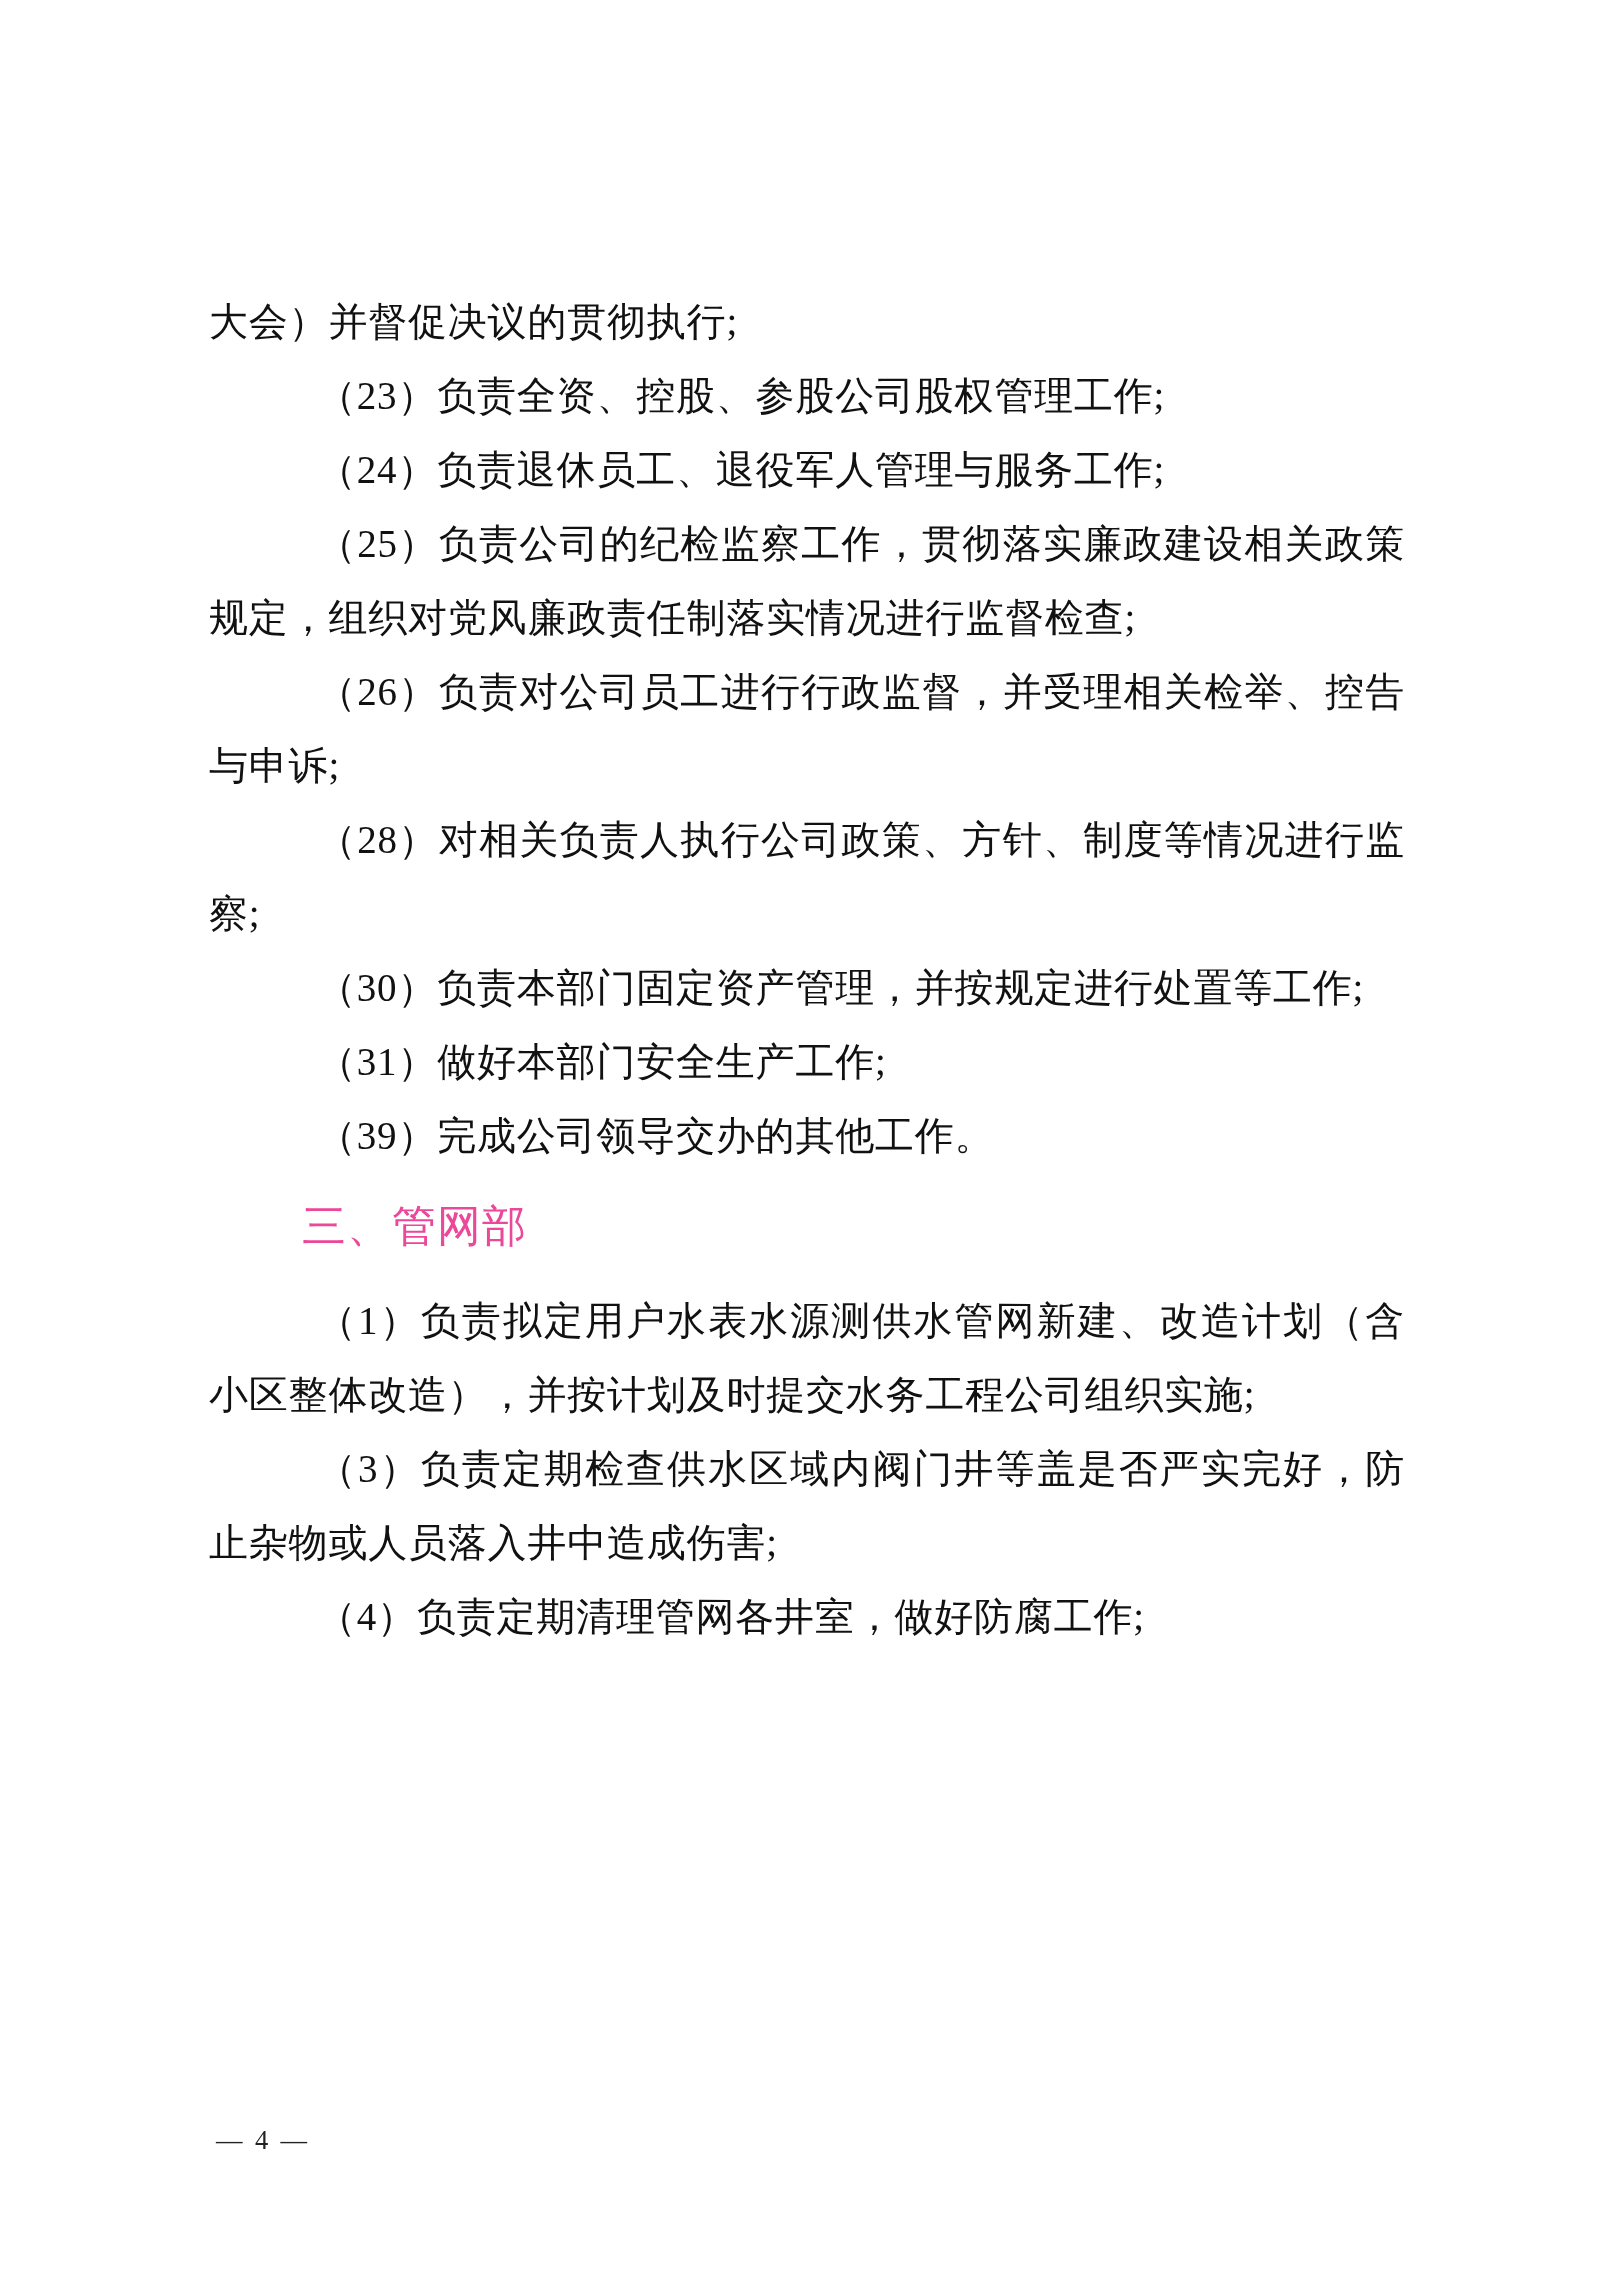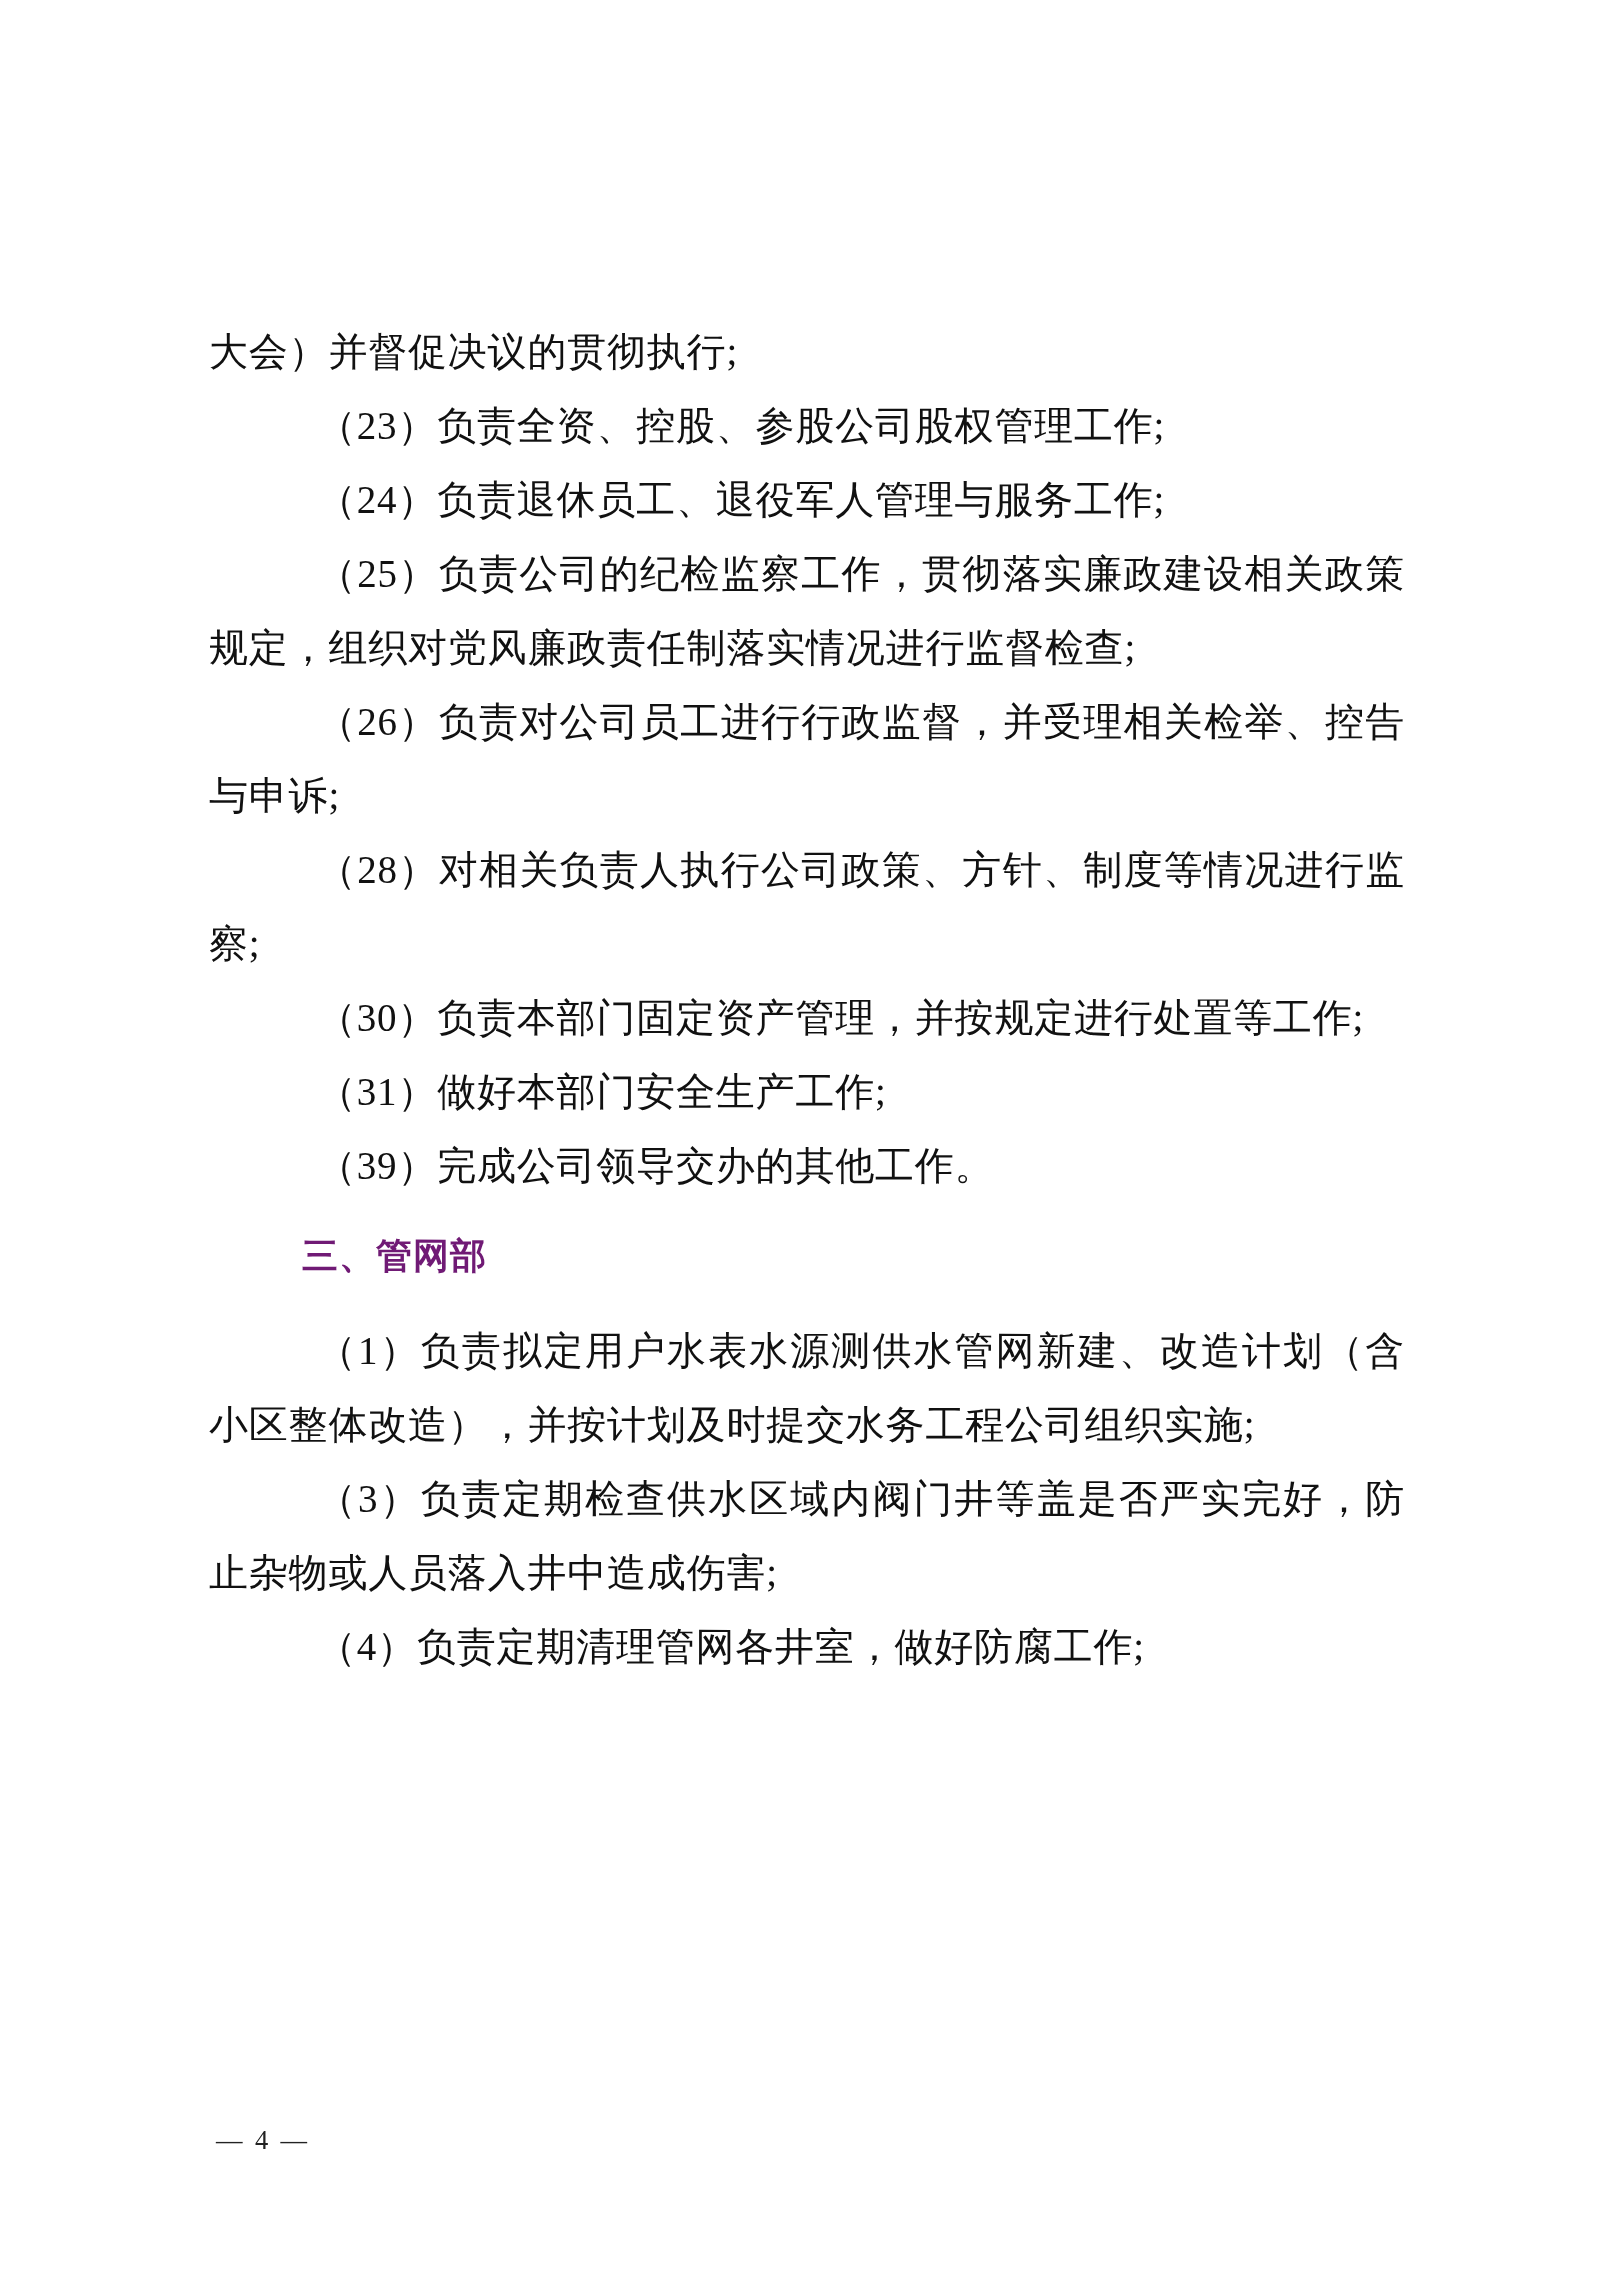--- a/index.html
+++ b/index.html
@@ -20,38 +20,37 @@
     position: absolute;
     left: 209px;
     top: 0;
     width: 1196px;
     padding-top: 285px;
     font-size: 39px;
     letter-spacing: 0.8px;
     line-height: 74px;
     text-align: justify;
     text-justify: inter-character;
-    margin-top: 30px;
   }
   .para {
     margin: 0;
     text-indent: 108px;
   }
   .para.no-indent {
     text-indent: 0;
   }
   .section-heading {
     margin: 15.7px 0 21.6px 0;
     font-family: "Liberation Sans", "DejaVu Sans", sans-serif;
-    font-weight: 700;
-    font-size: 36px;
+    font-weight: 400;
+    font-size: 44px;
     line-height: 74px;
     letter-spacing: 1px;
     text-indent: 93px;
-    color: #701a75;
+    color: #ec4899;
   }
   .page-footer {
     position: absolute;
     left: 216px;
     top: 2125px;
     font-size: 26.5px;
     letter-spacing: 2.9px;
     color: #222222;
     font-family: "Liberation Serif", "DejaVu Serif", serif;
   }

